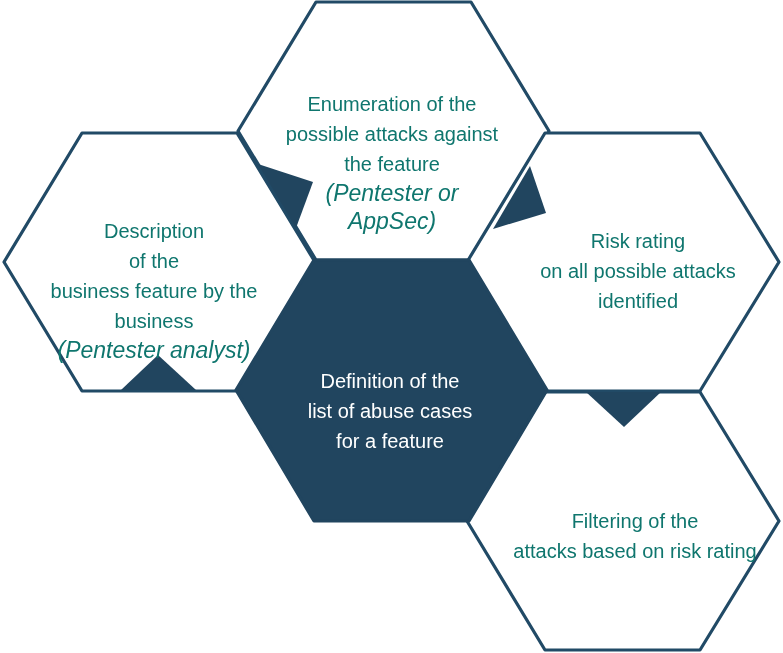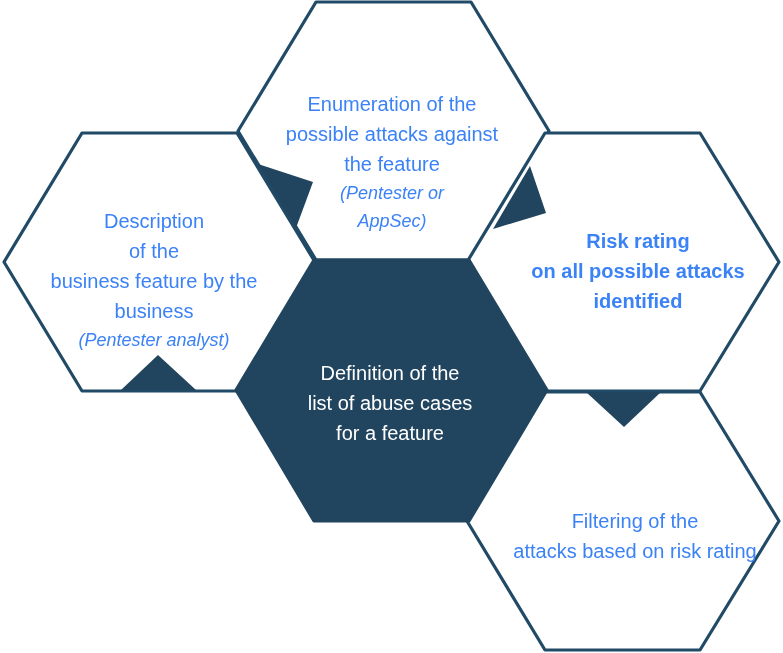--- a/index.html
+++ b/index.html
@@ -24,52 +24,51 @@
     left: 0;
     top: 0;
     width: 783px;
     height: 653px;
   }
   .hex-label {
     position: absolute;
     text-align: center;
     line-height: 30px;
     font-size: 20px;
-    color: #3b82f6;
+    color: #0f766e;
     white-space: pre-line;
     pointer-events: none;
   }
   .hex-label .role {
     display: block;
     font-style: italic;
-    font-size: 18px;
+    font-size: 23px;
     line-height: 28px;
   }
   .hex-label.center-label {
     color: #ffffff;
   }
   .lbl-left {
     left: 14px;
-    top: 176px;
+    top: 186px;
     width: 280px;
   }
   .lbl-top {
     left: 268px;
     top: 59px;
     width: 248px;
   }
   .lbl-right {
     left: 498px;
     top: 196px;
     width: 280px;
-    font-weight: bold;
   }
   .lbl-center {
     left: 266px;
-    top: 328px;
+    top: 336px;
     width: 248px;
   }
   .lbl-bottomright {
     left: 481px;
     top: 476px;
     width: 308px;
   }
 </style>
 </head>
 <body>

